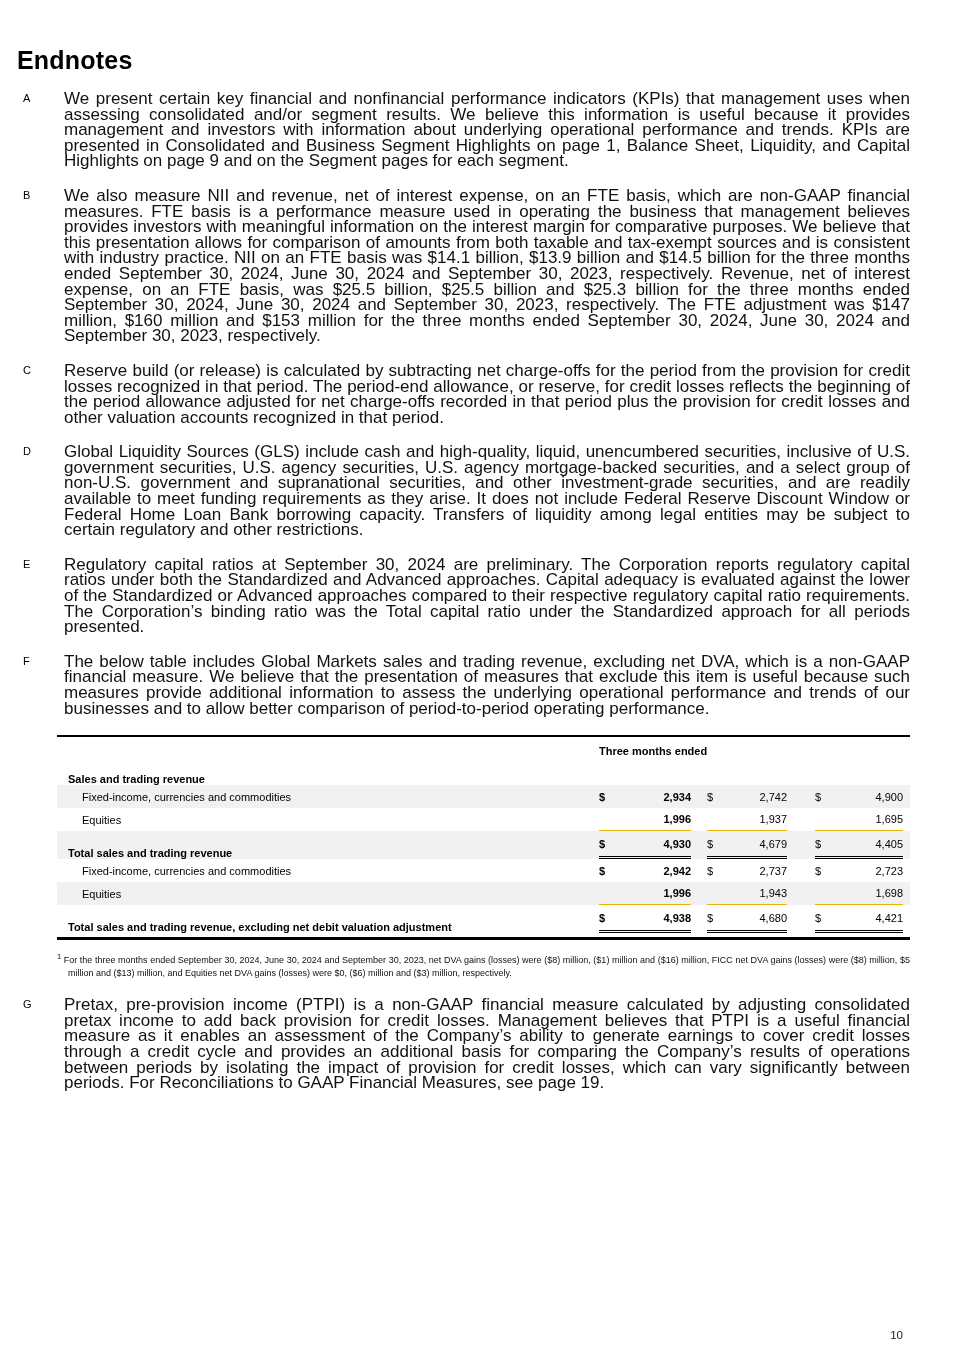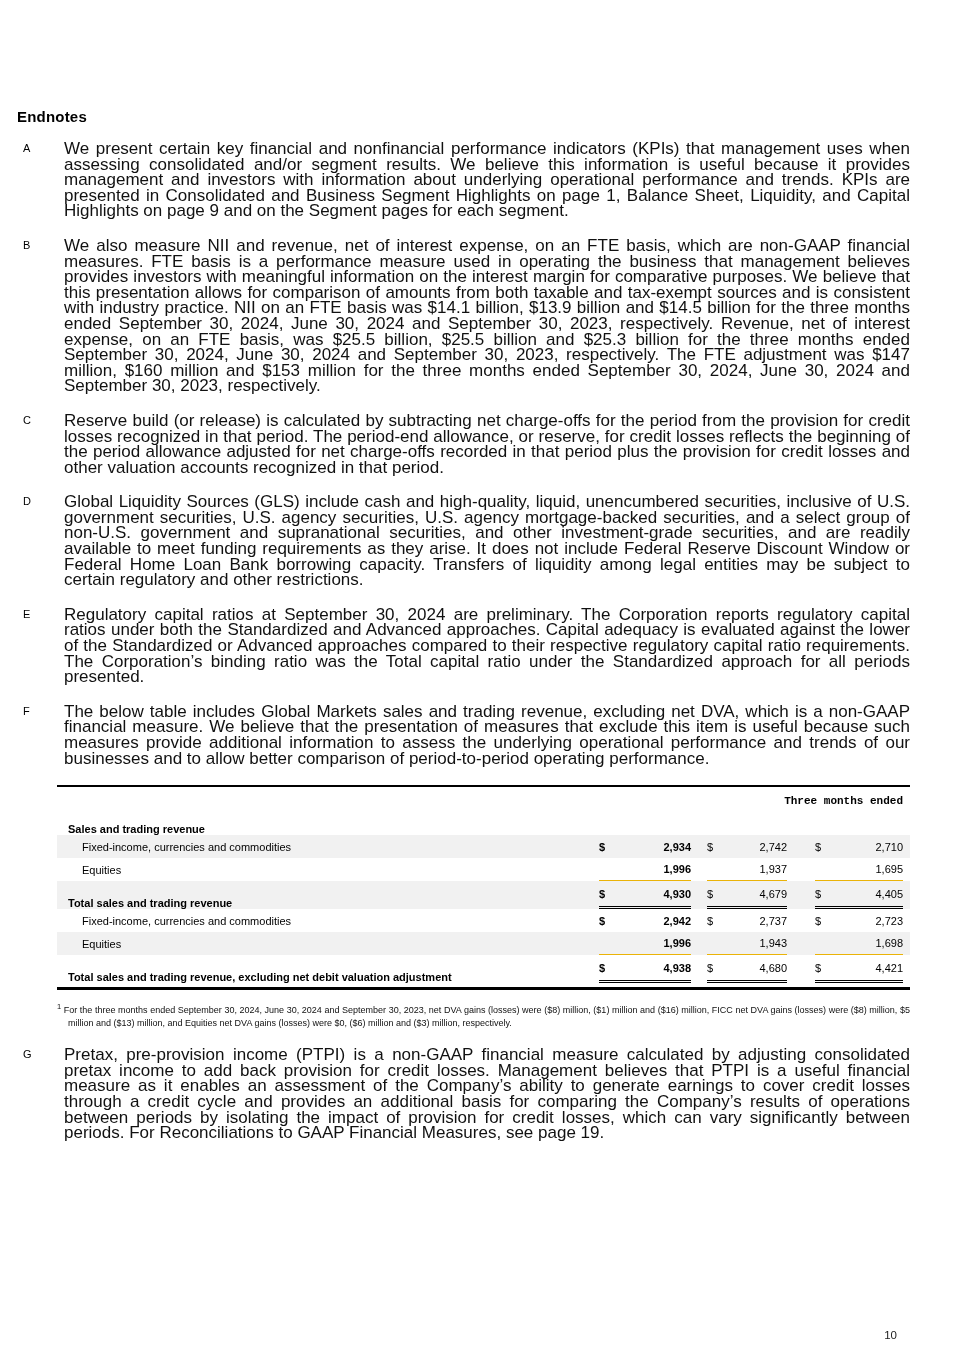--- a/index.html
+++ b/index.html
@@ -7,21 +7,21 @@
   body { font-family: "Liberation Sans", "DejaVu Sans", sans-serif; color: #000; }
   .page { position: relative; width: 971px; height: 1365px; background: #fff; overflow: hidden; }
 
   
   .logo { position: absolute; top: 8px; left: 487px; display: flex; align-items: flex-start; }
   .wordmark { font-size: 33px; font-weight: bold; color: #012169; letter-spacing: 2.5px; word-spacing: 7px; line-height: 44px; white-space: nowrap; }
   .flag { margin-left: 8px; margin-top: -2px; }
   .tm { font-size: 7px; color: #9a9a9a; align-self: flex-end; margin-left: -6px; margin-bottom: 4px; }
 
   
-  h1.page-title { margin: 108px 0 0 17px; font-size: 15px; font-weight: bold; letter-spacing: 0.2px; }
+  h1.page-title { margin: 46px 0 0 17px; font-size: 25px; font-weight: bold; letter-spacing: 0.2px; }
 
   
   .endnotes { margin: 16px 61px 0 23px; }
   .endnote { display: grid; grid-template-columns: 41px 1fr; margin-bottom: 19px; }
   .en-letter { font-size: 11px; line-height: 15.6px; }
   .en-text { font-size: 17px; line-height: 15.6px; text-align: justify; color: #111; }
 
   
   .fin-table { margin: 18px 61px 0 57px; width: 853px; border-top: 2px solid #000; border-bottom: 3px solid #000; padding-top: 3px; padding-bottom: 4px; font-size: 11px; }
   .t-row { display: flex; align-items: stretch; padding-right: 7px; min-height: 23px; }
@@ -30,34 +30,34 @@
   .bold { font-weight: bold; margin-top: 16px; }
   .m { display: flex; justify-content: space-between; align-items: center; }
   .m1 { width: 92px; }
   .m2 { width: 80px; margin-left: 16px; }
   .m3 { width: 88px; margin-left: 28px; }
   .m1 .cur, .m1 .val { font-weight: bold; }
   .ul .m { border-bottom: 1px solid #eab308; }
   .total .m { border-bottom: 3px double #000; }
   .shaded { background: #f1f1f1; }
   .head1 { min-height: 17px; align-items: flex-end; }
-  .span-head { width: 304px; text-align: right; font-weight: bold; font-family: Liberation Mono, monospace; }
+  .span-head { width: 304px; text-align: left; font-weight: bold; }
   .head2 { min-height: 21px; align-items: flex-end; padding-bottom: 2px; margin-bottom: 8px; }
   .units { font-size: 10.5px; align-items: flex-end; }
   .date { text-align: center; font-weight: bold; display: block; }
   .sec-head { min-height: 24px; }
   .gap2 { margin-top: 22px; }
   sup { font-size: 7.5px; vertical-align: super; line-height: 0; }
 
   
   .tbl-footnote { margin: 14px 61px 0 57px; font-size: 9px; line-height: 12.5px; padding-left: 11px; text-indent: -11px; text-align: justify; color: #111; }
 
   .endnotes-g { margin: 18px 61px 0 23px; }
 
-  .page-num { position: absolute; top: 1329px; right: 74px; font-size: 11.5px; color: #222; }
+  .page-num { position: absolute; top: 1329px; right: 68px; font-size: 11.5px; color: #222; }
 </style>
 </head>
 <body>
 
 <div class="page">
 
 
   <h1 class="page-title">Endnotes</h1>
 
   <div class="endnotes">
@@ -104,21 +104,21 @@
       <div class="m m1">
           <span class="cur">$</span>
           <span class="val">2,934</span>
         </div>
       <div class="m m2">
           <span class="cur">$</span>
           <span class="val">2,742</span>
         </div>
       <div class="m m3">
           <span class="cur">$</span>
-          <span class="val">2,710</span>
+          <span class="val">4,900</span>
         </div>
     </div>
 
     <div class="t-row indent ul">
       <div class="lbl">Equities</div>
       <div class="m m1">
           <span class="cur"></span>
           <span class="val">1,996</span>
         </div>
       <div class="m m2">

